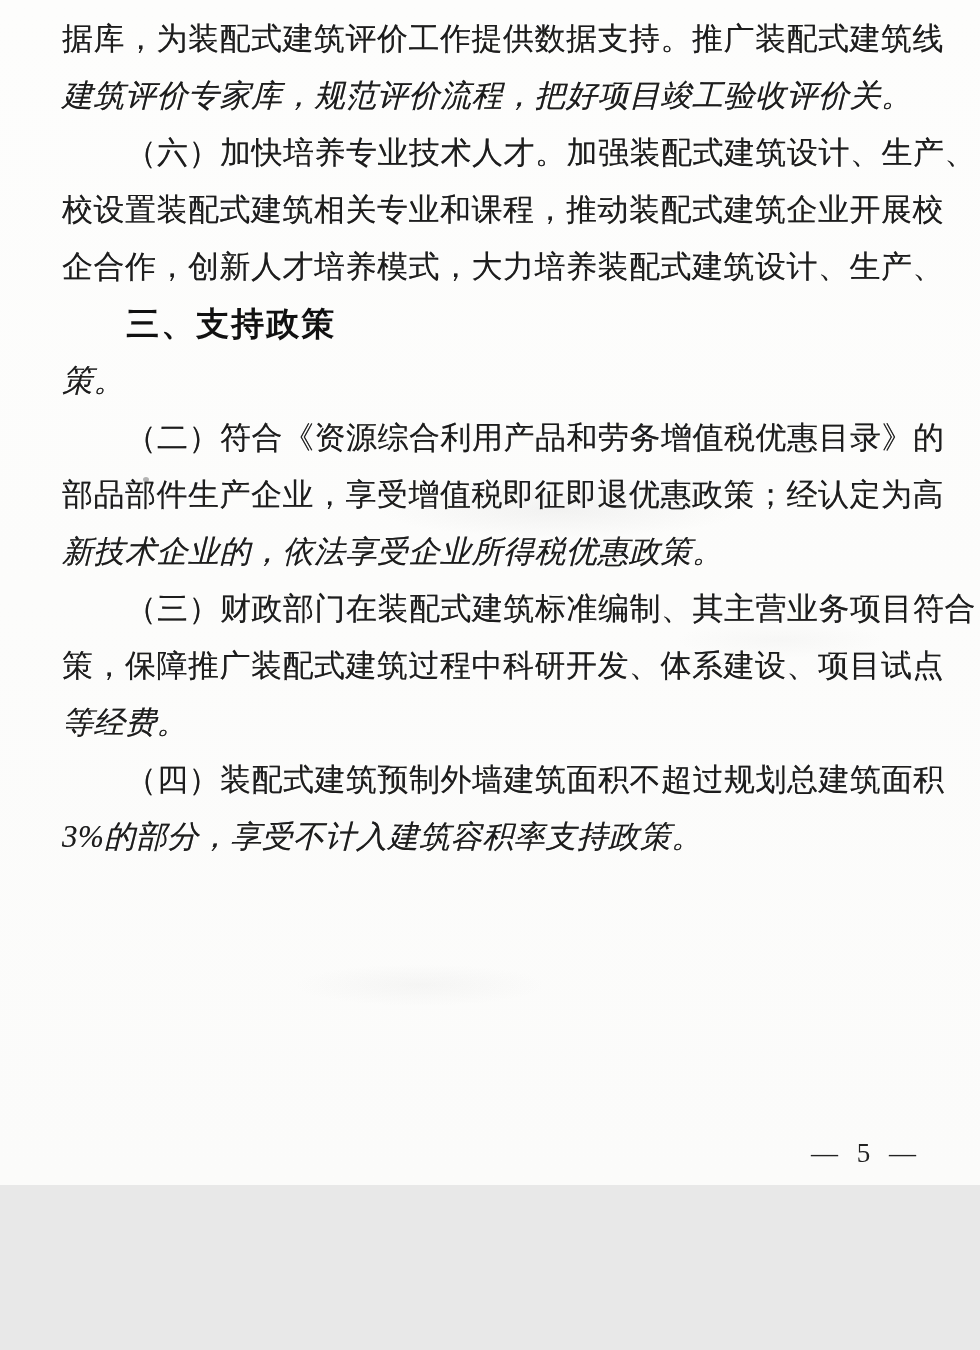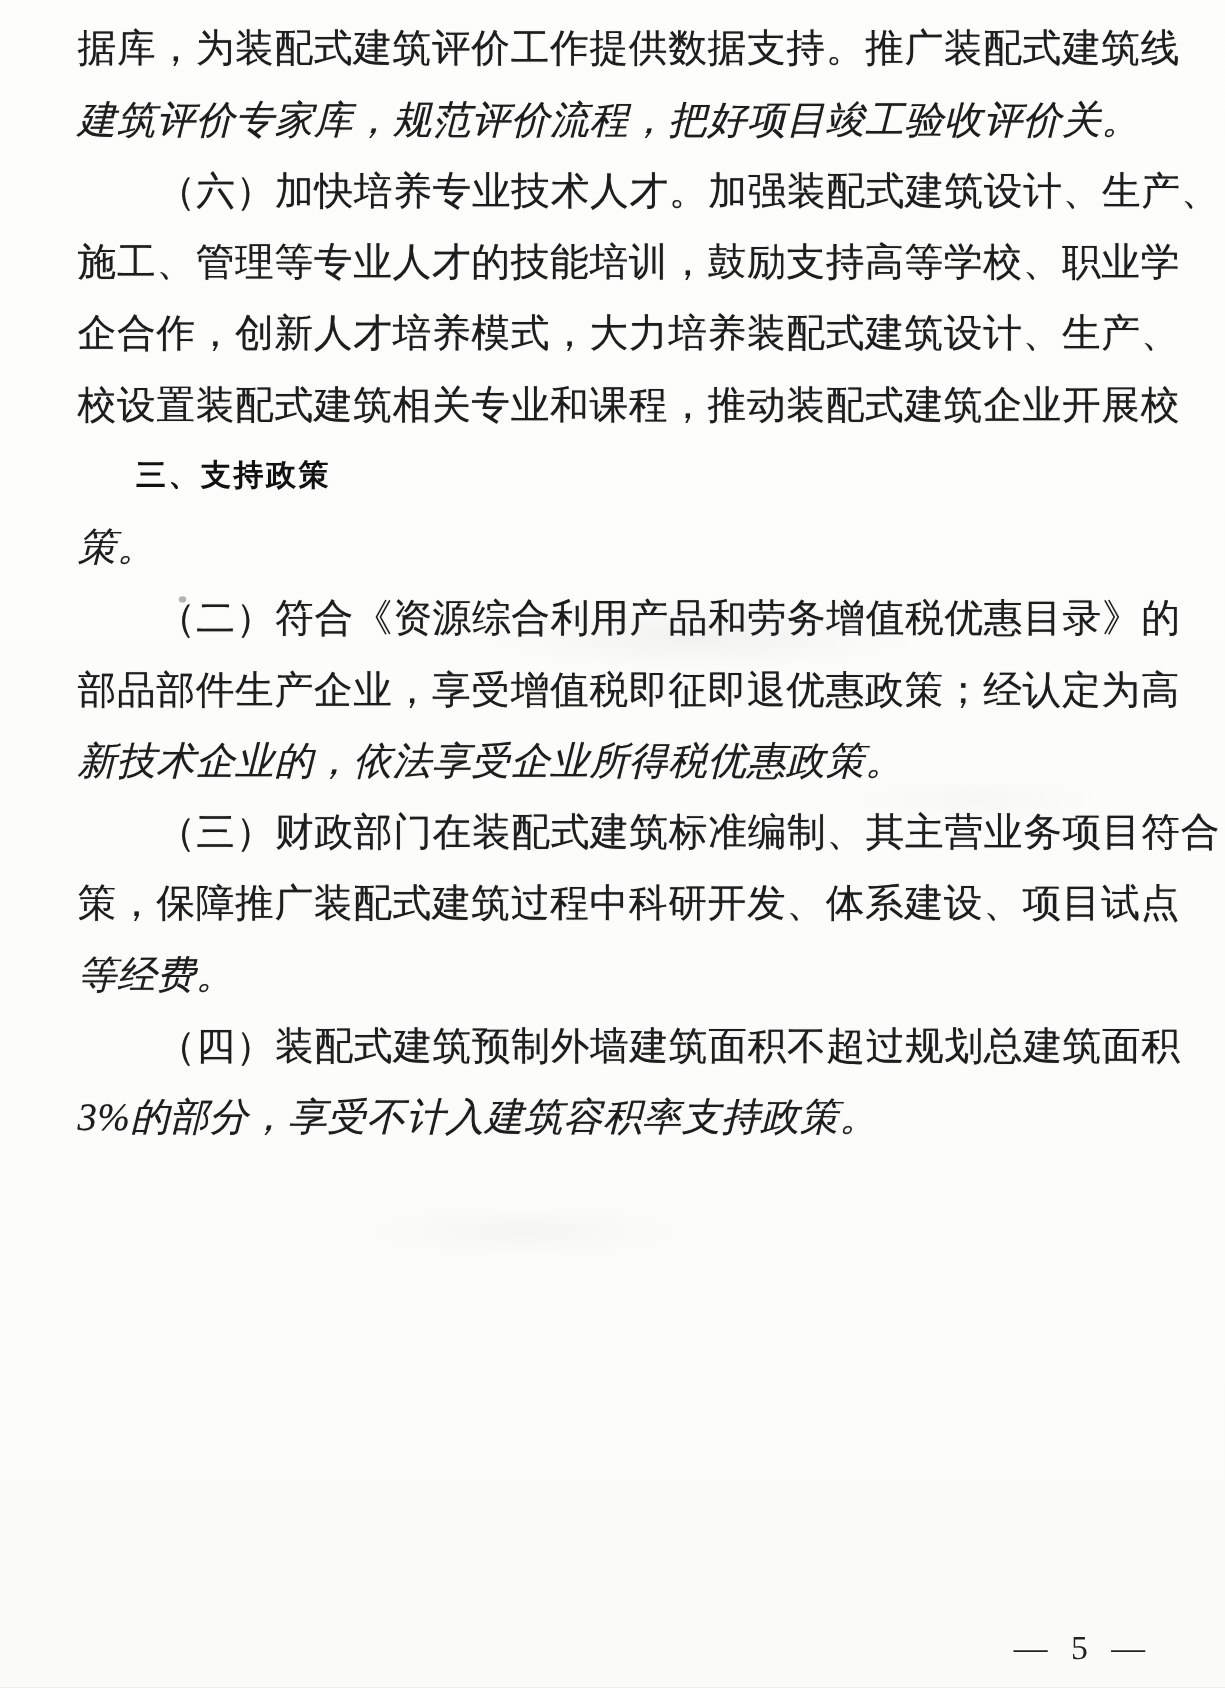--- a/index.html
+++ b/index.html
@@ -3,21 +3,21 @@
 <meta charset="utf-8">
 <style>
   html, body {
     margin: 0;
     padding: 0;
     background: #e8e8e8;
   }
   .page {
     position: relative;
     width: 980px;
-    height: 1350px;
+    height: 1185px;
     margin: 0 auto;
     background:
       radial-gradient(ellipse 260px 40px at 560px 510px, rgba(150,150,150,0.10), rgba(150,150,150,0) 70%),
       radial-gradient(ellipse 180px 30px at 420px 985px, rgba(160,160,160,0.07), rgba(160,160,160,0) 70%),
       radial-gradient(ellipse 150px 26px at 780px 640px, rgba(160,160,160,0.06), rgba(160,160,160,0) 70%),
       linear-gradient(180deg, #fdfdfc 0%, #fbfbfa 100%);
     overflow: hidden;
     font-family: "Liberation Serif", "DejaVu Serif", serif;
     color: #1d1d1d;
   }
@@ -54,21 +54,21 @@
     text-align-last: left;
     font-style: italic;
   }
   .ind {
     text-indent: 2.05em;
   }
   .heading {
     display: block;
     height: 57px;
     line-height: 57px;
-    font-size: 24px;
+    font-size: 33px;
     font-weight: 700;
     font-family: "Liberation Sans", "DejaVu Sans", sans-serif;
     letter-spacing: 2px;
     text-indent: 1.95em;
     white-space: nowrap;
     color: #111;
   }
   .footer {
     position: absolute;
     right: 58px;
@@ -82,23 +82,22 @@
 </head>
 <body>
 
 <div class="page">
   <div class="speck"></div>
 
   <div class="content">
     <div class="ln just">据库，为装配式建筑评价工作提供数据支持。推广装配式建筑线</div>
     <div class="ln end">建筑评价专家库，规范评价流程，把好项目竣工验收评价关。</div>
     <div class="ln just ind">（六）加快培养专业技术人才。加强装配式建筑设计、生产、</div>
-    <div class="ln just">施工、管理等专业人才的技能培训，鼓励支持高等学校、职业学</div>
+    <div class="ln just">校设置装配式建筑相关专业和课程，推动装配式建筑企业开展校</div>
     <div class="ln just">企合作，创新人才培养模式，大力培养装配式建筑设计、生产、</div>
-    <div class="ln just">校设置装配式建筑相关专业和课程，推动装配式建筑企业开展校</div>
 
     <div class="heading">三、支持政策</div>
 
     <div class="ln end">策。</div>
     <div class="ln just ind">（二）符合《资源综合利用产品和劳务增值税优惠目录》的</div>
     <div class="ln just">部品部件生产企业，享受增值税即征即退优惠政策；经认定为高</div>
     <div class="ln end">新技术企业的，依法享受企业所得税优惠政策。</div>
     <div class="ln just ind">（三）财政部门在装配式建筑标准编制、其主营业务项目符合</div>
     <div class="ln just">策，保障推广装配式建筑过程中科研开发、体系建设、项目试点</div>
     <div class="ln end">等经费。</div>

